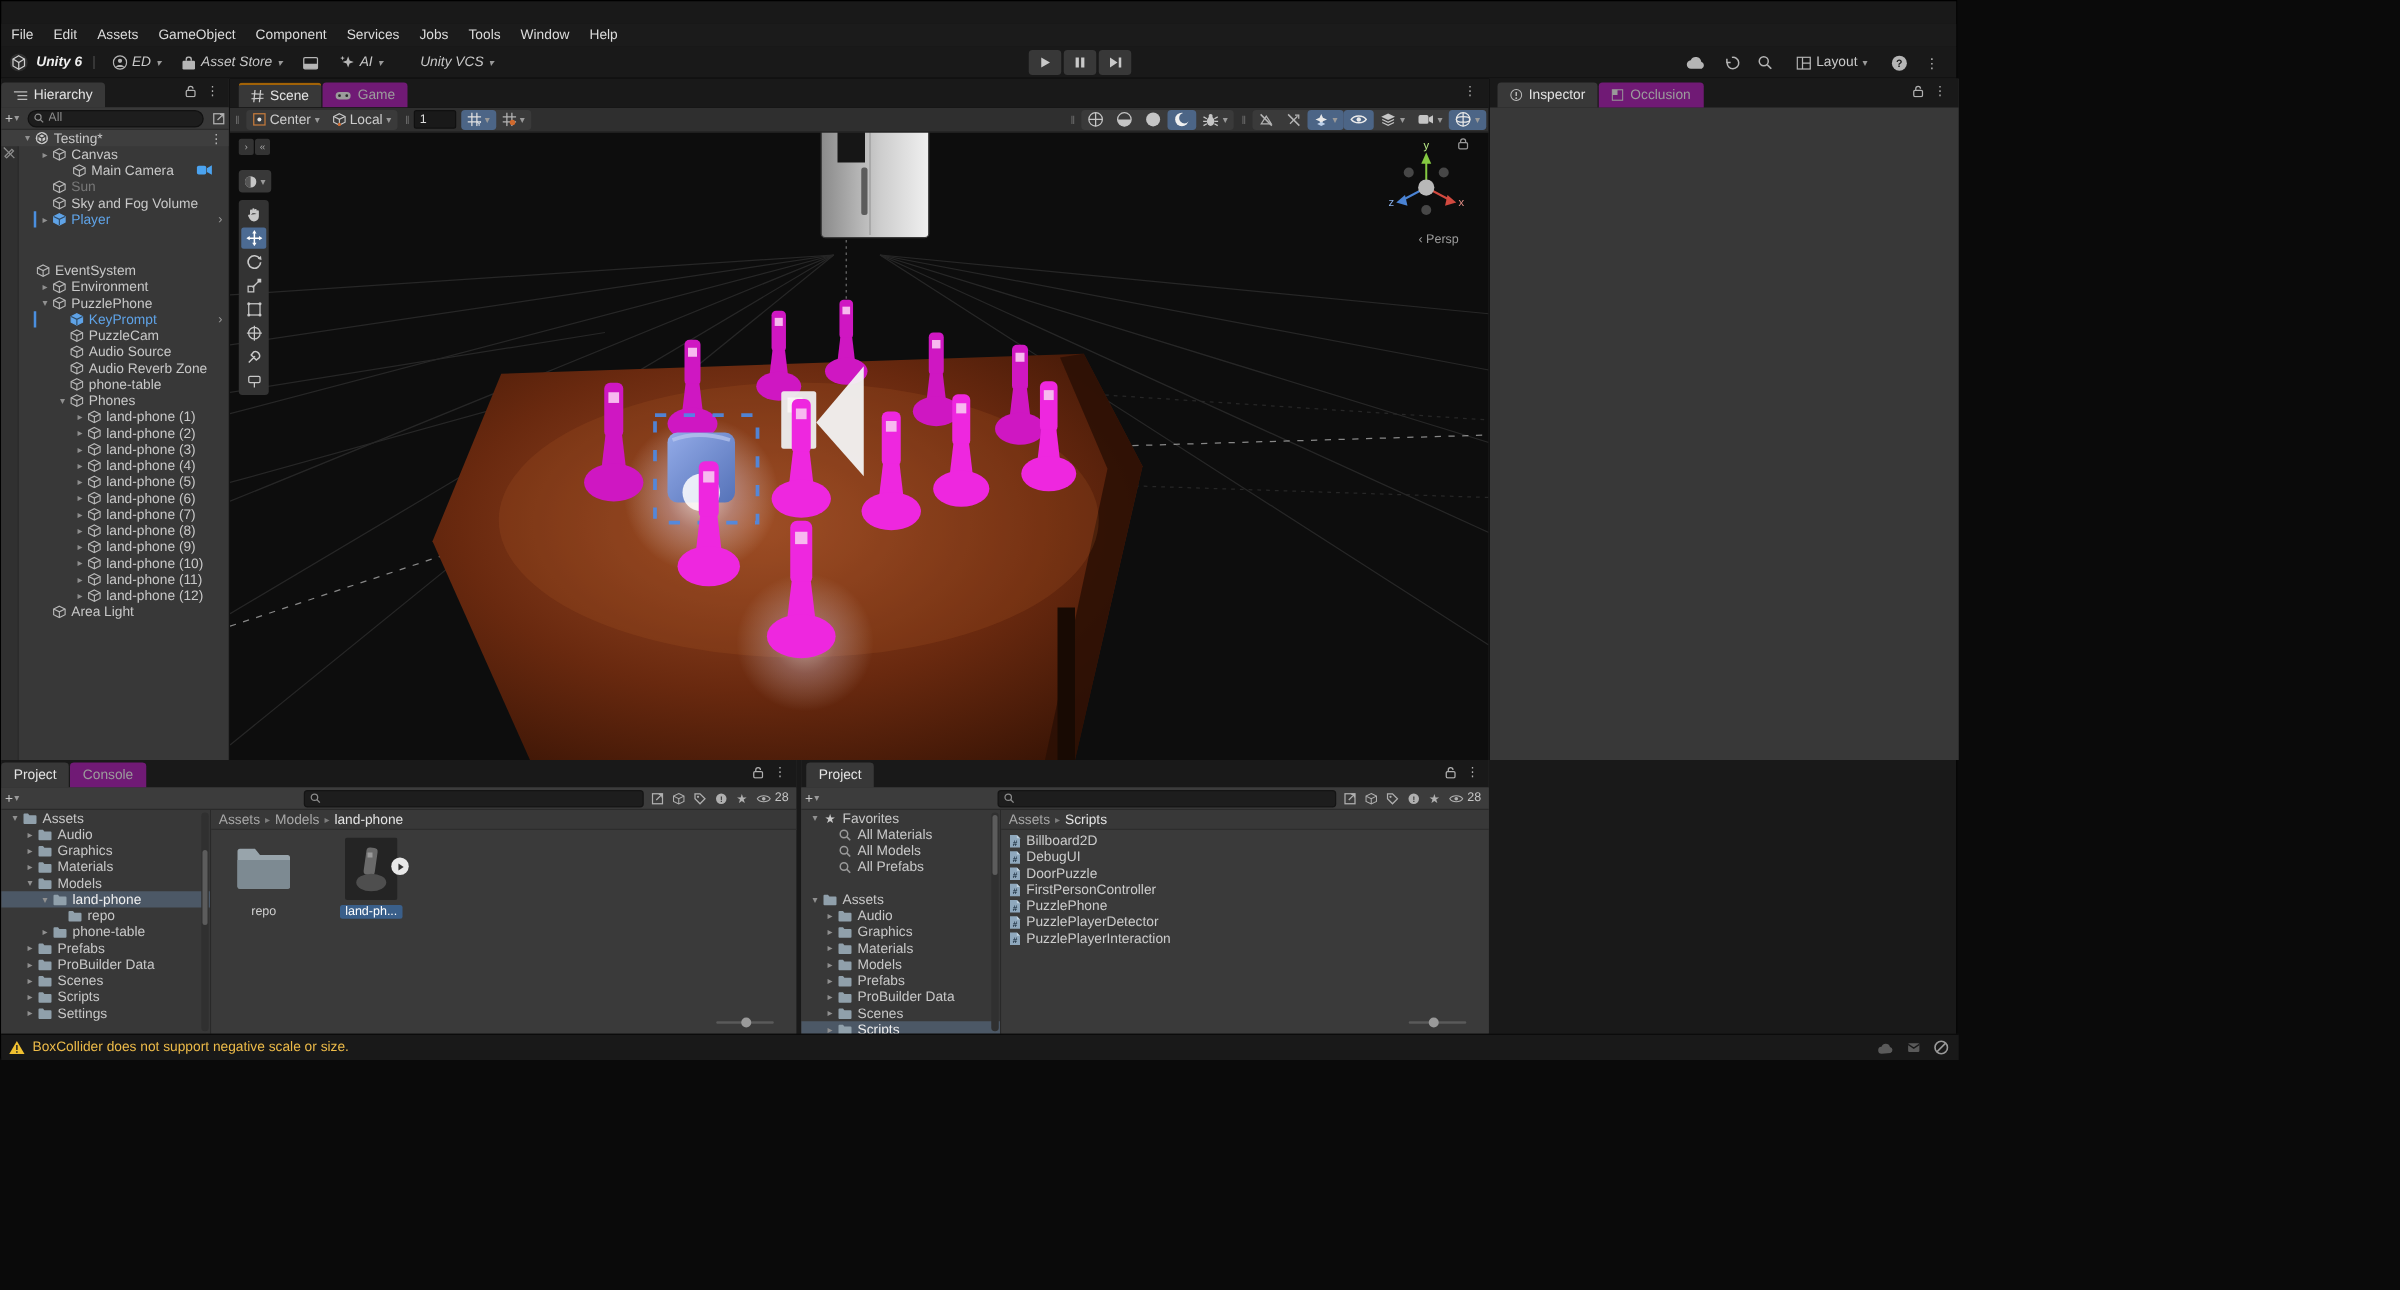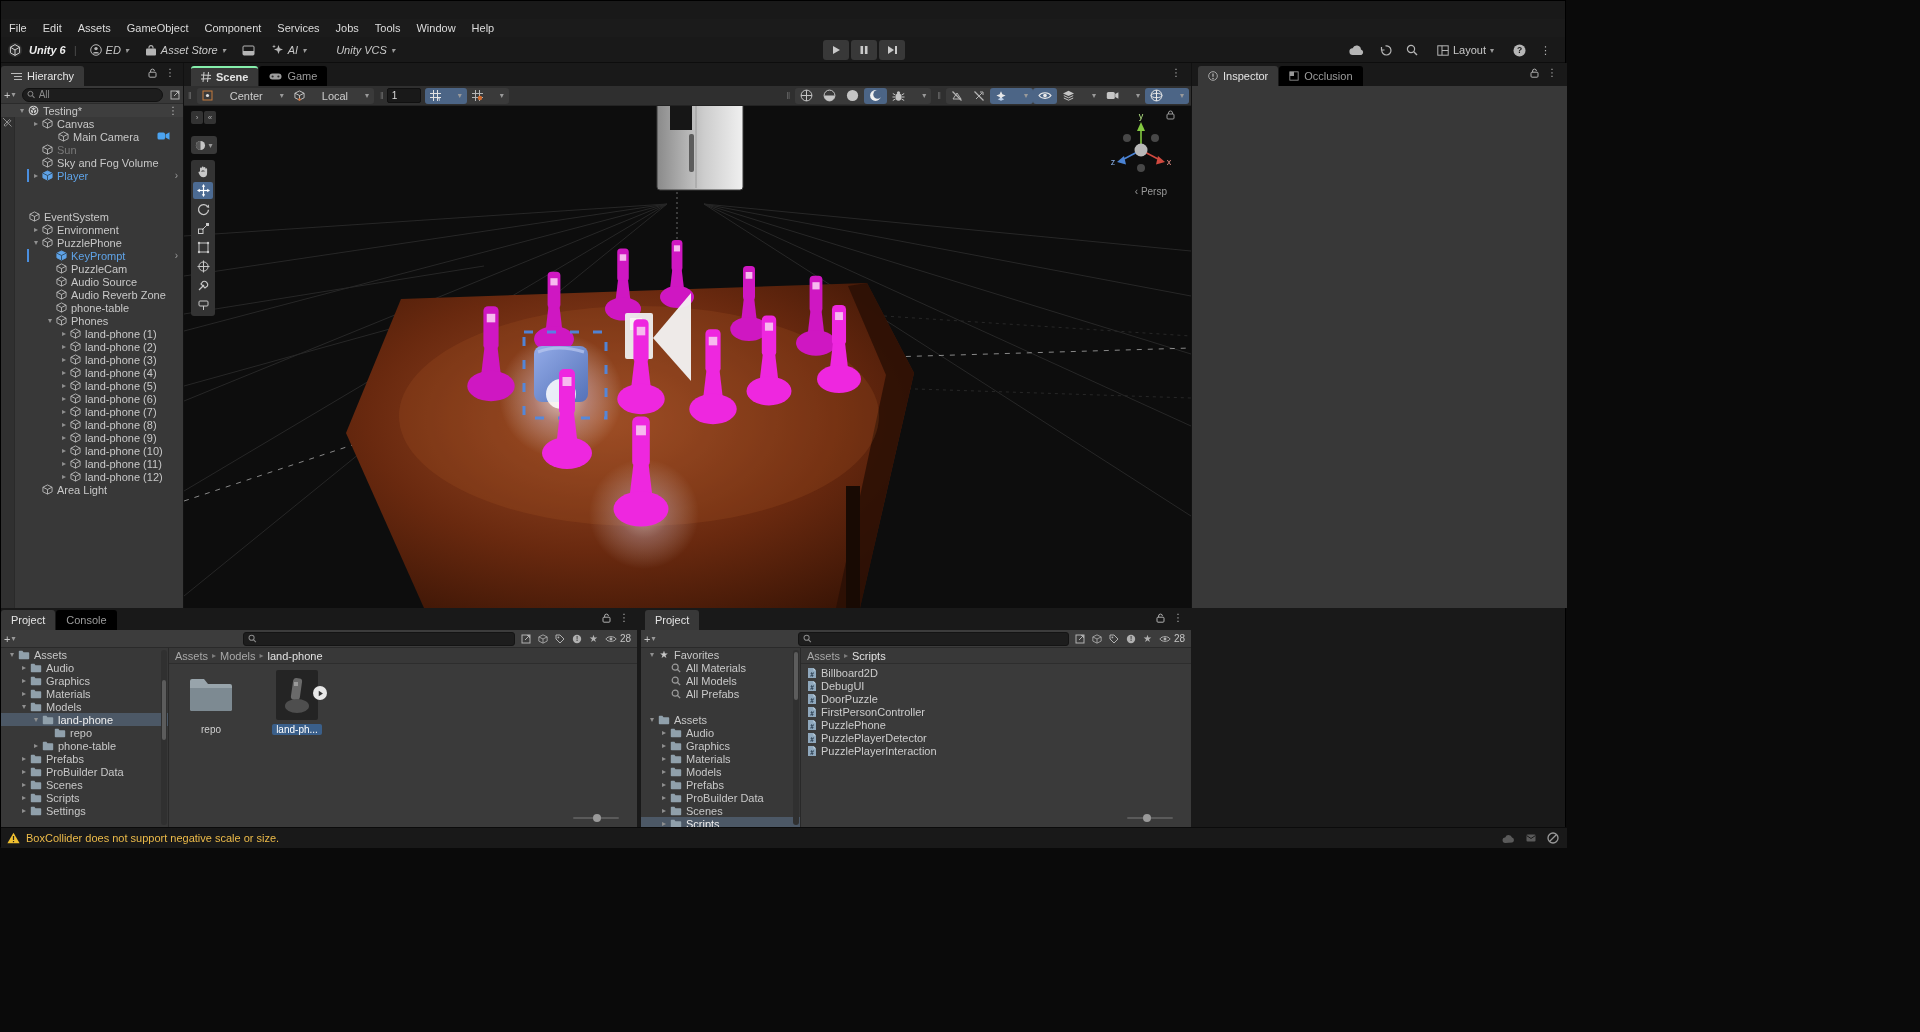--- a/index.html
+++ b/index.html
@@ -20,23 +20,23 @@
   .tb-btn { display:flex; align-items:center; gap:4px; padding:2px 5px; border-radius:3px; color:#c9c9c9; }
   .tb-sep { color:#4d4d4d; padding:0 2px; }
   .brand { font-weight:bold; color:#eee; }
   .dd { font-size:8px; color:#9a9a9a; }
   .tb-center { position:absolute; left:822px; top:3px; display:flex; gap:2px; }
   .play-btn { width:26px; height:20px; background:#383838; border-radius:3px; display:flex; align-items:center; justify-content:center; }
   .tb-right { position:absolute; right:14px; top:0; height:26px; display:flex; align-items:center; gap:14px; }
 
   
   .panel-tabbar { position:absolute; height:23px; background:#191919; display:flex; align-items:flex-end; width:100%; }
-  .ptab { height:20px; padding:0 10px; display:flex; align-items:center; gap:5px; font-size:11px; color:#9c9c9c; background:#000000; border-radius:3px 3px 0 0; margin-right:1px; }
+  .ptab { height:20px; padding:0 10px; display:flex; align-items:center; gap:5px; font-size:11px; color:#9c9c9c; background:#701a75; border-radius:3px 3px 0 0; margin-right:1px; }
   .ptab.active { background:#383838; color:#e4e4e4; }
-  .ptab.focus-stripe { border-top:2px solid #86efac;font-weight:bold; }
+  .ptab.focus-stripe { border-top:2px solid #a16207; }
   .panel-rightctl { position:absolute; top:4px; display:flex; gap:8px; align-items:center; color:#b0b0b0; }
 
   
   #hierarchy { position:absolute; left:0; top:62px; width:183px; height:545px; background:#383838; border-right:1px solid #111; }
   #hierarchy .searchrow { position:absolute; left:0; top:23px; width:100%; height:18px; background:#383838; border-bottom:1px solid #2b2b2b; display:flex; align-items:center; }
   .mini-btn { display:flex; align-items:center; color:#c9c9c9; font-size:11px; gap:1px; padding:0 3px; }
   .searchbox { position:relative; height:14px; background:#1d1d1d; border:1px solid #111; border-radius:8px; display:flex; align-items:center; padding:0 4px; gap:3px; flex:1; margin:0 4px; }
   .searchbox input { background:transparent; border:none; outline:none; color:#cfcfcf; font-size:10px; width:100%; font-family:"Liberation Sans",sans-serif; }
   .searchbox input::placeholder { color:#8b8b8b; }
   #hier-tree { position:absolute; left:0; top:41px; width:100%; bottom:0; overflow:hidden; }
@@ -53,21 +53,21 @@
   .hrow .kebab { position:absolute; right:5px; color:#bdbdbd; font-size:10px; }
   .hrow .badge { position:absolute; right:13px; top:1px; }
 
   
   #scene { position:absolute; left:183px; top:62px; width:1007px; height:545px; background:#101010; }
   #scene-tabbar { position:absolute; left:0; top:0; width:100%; height:23px; background:#191919; display:flex; align-items:flex-end; padding-left:7px; }
   #scene-viewport { position:absolute; left:0; top:23px; width:1007px; height:522px; background:#0e0e0e; overflow:hidden; }
   #scene-toolbar { position:absolute; left:0; top:0; width:100%; height:20px; background:#2f2f2f; border-bottom:1px solid #232323; display:flex; align-items:center; font-size:11px; color:#cccccc; }
   .ovl-handle { color:#6e6e6e; font-size:9px; letter-spacing:-1px; padding:0 4px; }
   .seg { display:flex; align-items:center; background:#3a3a3a; border-radius:3px; height:16px; margin:0 2px; }
-  .seg-btn { display:flex; align-items:center; gap:17px; padding:0 5px; height:16px; border-radius:3px; }
+  .seg-btn { display:flex; align-items:center; gap:3px; padding:0 5px; height:16px; border-radius:3px; }
   .seg-btn.active { background:#4c6586; }
   .snap-field { width:34px; height:15px; background:#191919; border:1px solid #101010; border-radius:2px; color:#ddd; padding:1px 4px; font-size:10px; }
   #scene-toolbar .right { margin-left:auto; display:flex; align-items:center; }
   #tools-col { position:absolute; left:7px; top:25px; width:26px; }
   .tools-mini { display:flex; gap:1px; margin-bottom:12px; }
   .tmini { width:12px; height:13px; background:#333; border-radius:2px; color:#aaa; font-size:8px; display:flex; align-items:center; justify-content:center; }
   .tools-dd { width:26px; height:18px; background:#383838; border-radius:3px; display:flex; align-items:center; justify-content:center; gap:2px; margin-bottom:6px; }
   .tools-stack { width:24px; background:#333; border-radius:3px; padding:2px 0; display:flex; flex-direction:column; align-items:center; }
   .tool-btn { width:20px; height:17px; border-radius:2px; display:flex; align-items:center; justify-content:center; margin:1px 0; }
   .tool-btn.active { background:#4c6b93; }

